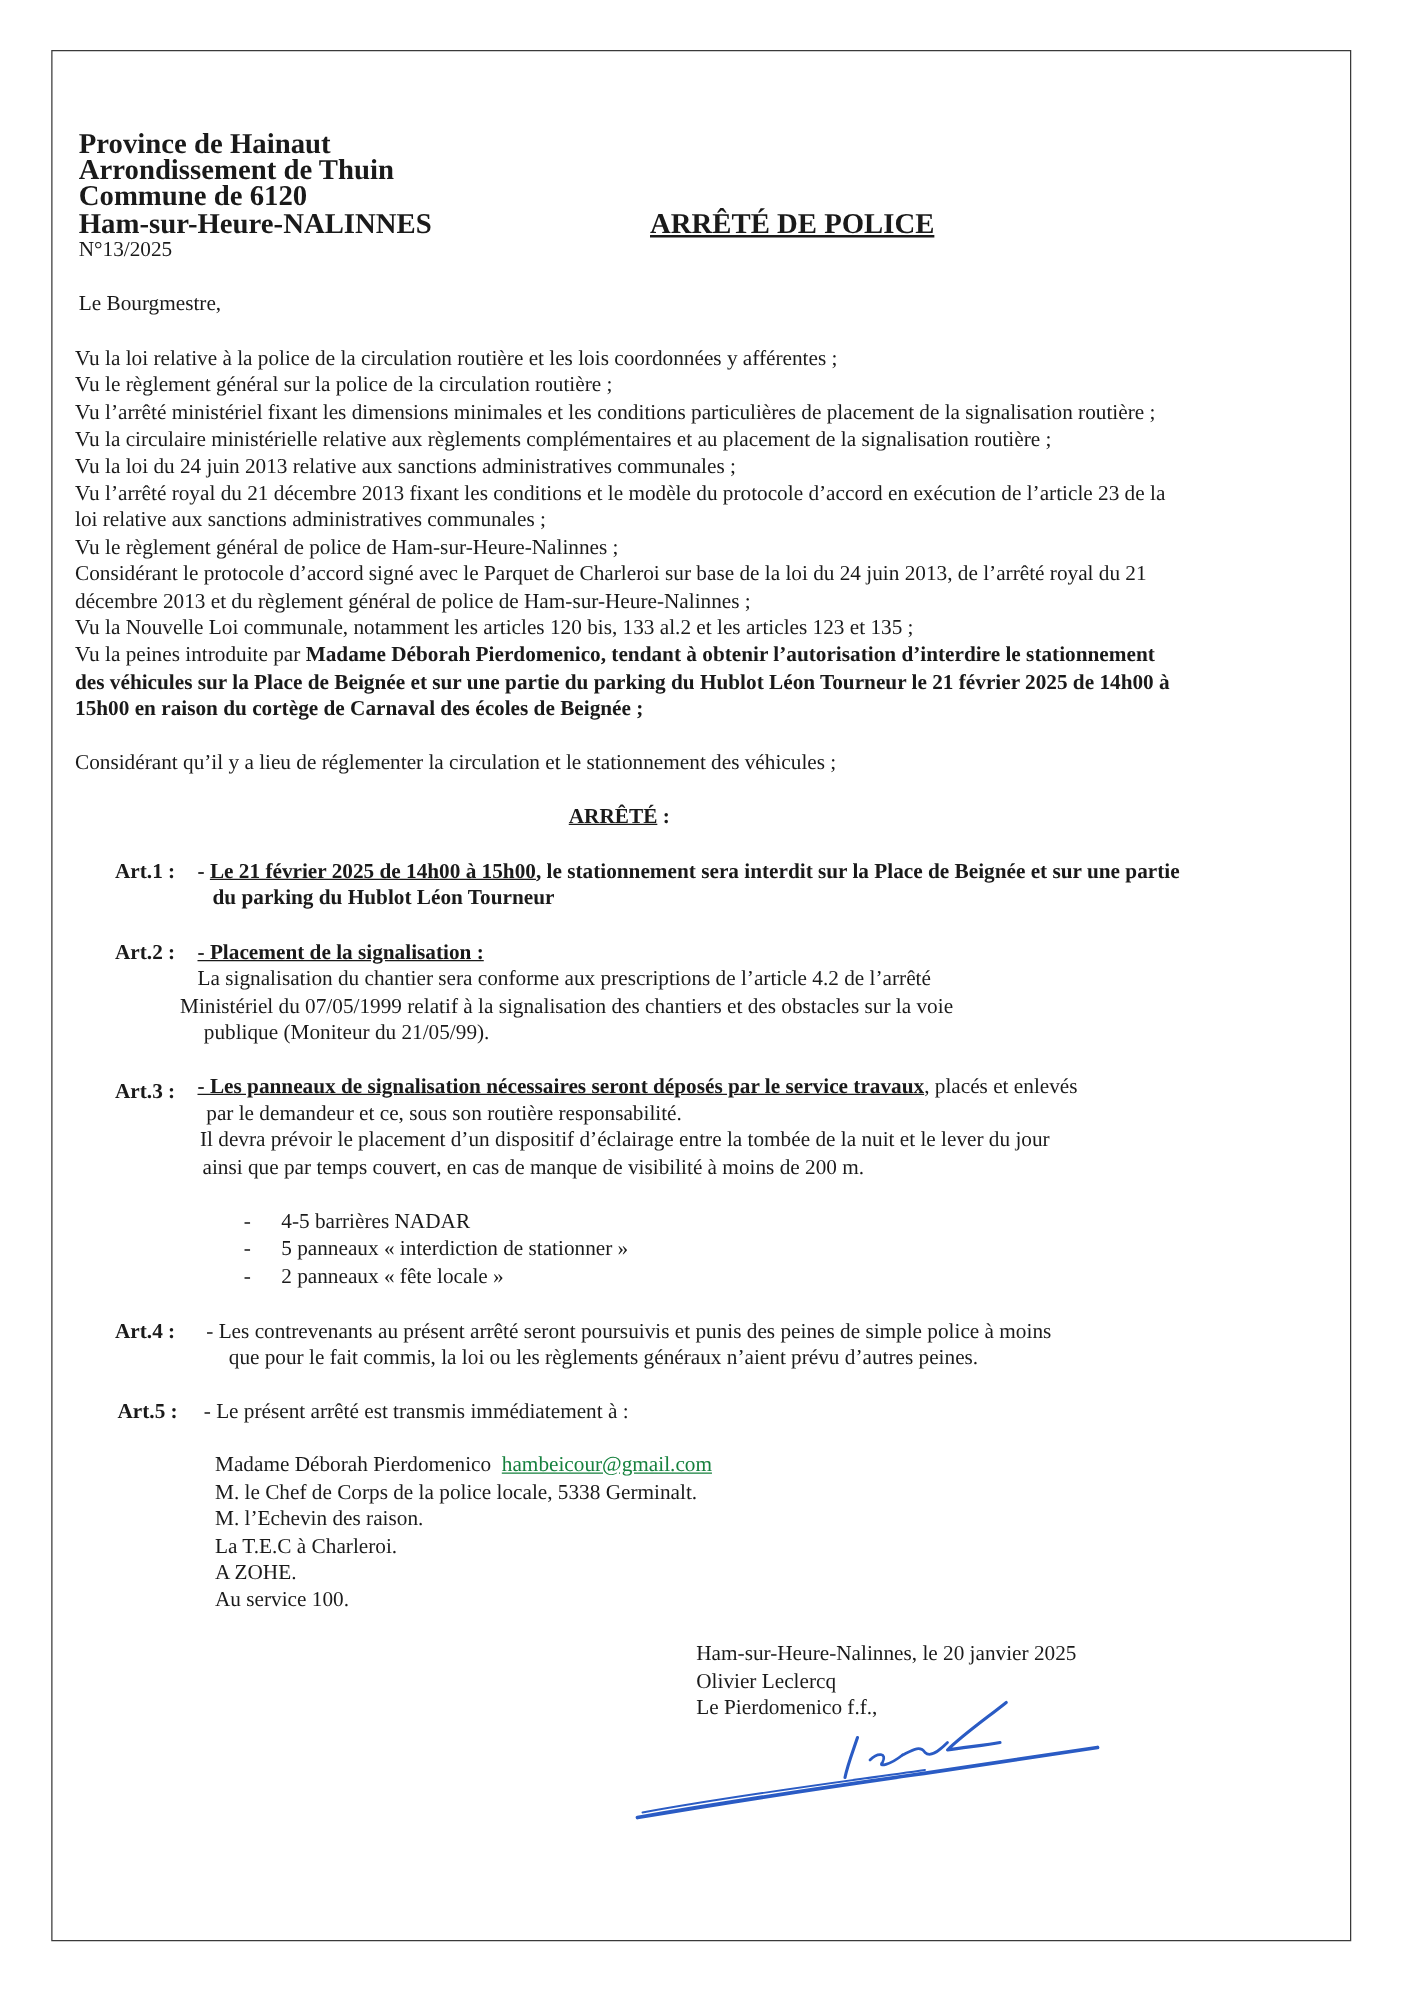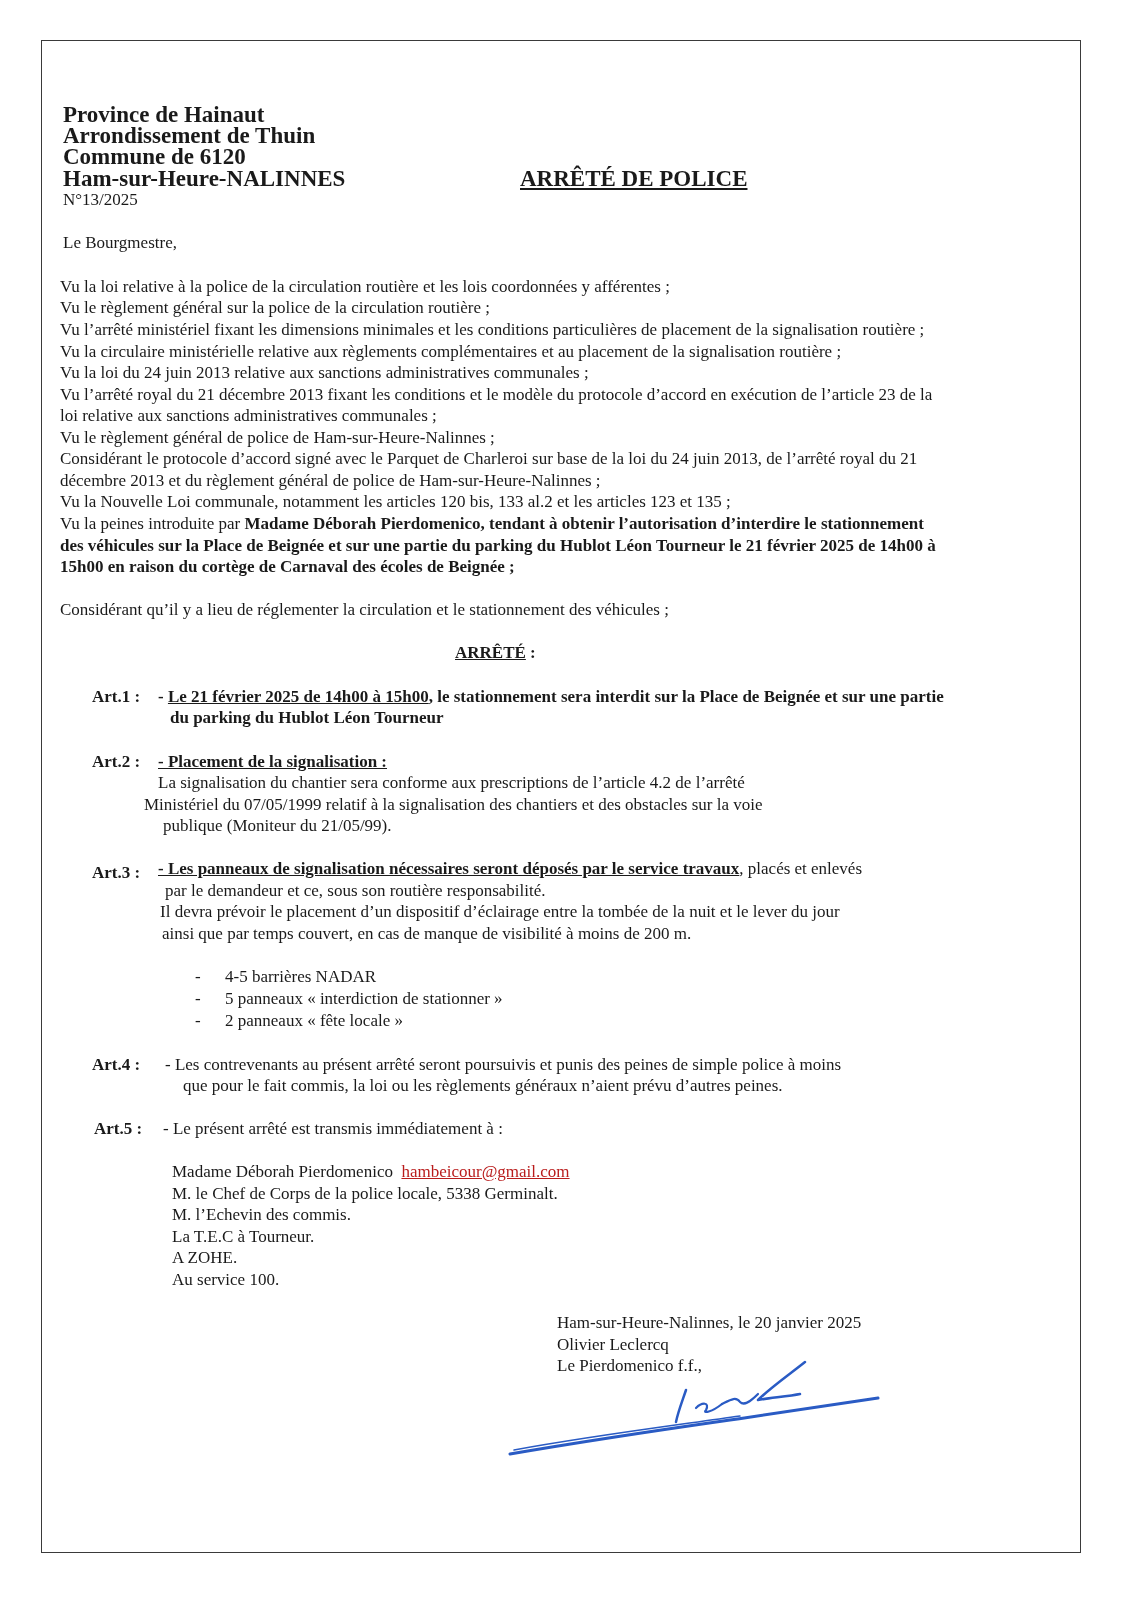--- a/index.html
+++ b/index.html
@@ -5,21 +5,21 @@
   html, body { margin:0; padding:0; background:#ffffff; }
   body { width:1130px; height:1600px; position:relative; overflow:hidden;
          font-family:"Liberation Serif", serif; color:#1a1a1a; }
   .frame { position:absolute; left:41px; top:40px; width:1040px; height:1513px;
            border:1.5px solid #3a3a3a; box-sizing:border-box; }
   .ln { position:absolute; white-space:nowrap; font-size:17px; line-height:21px; }
   .b { font-weight:bold; }
   .u { text-decoration:underline; }
   .hdr { font-size:23px; font-weight:bold; }
   .sig { position:absolute; left:500px; top:1350px; }
-  a.email { color:#b91c1c; }
+  a.email { color:#15803d; }
 </style>
 </head>
 <body>
 
 <div class="frame"></div>
 
 <div class="ln hdr" style="left:63px;top:104px">Province de Hainaut</div>
 <div class="ln hdr" style="left:63px;top:125px">Arrondissement de Thuin</div>
 <div class="ln hdr" style="left:63px;top:146px">Commune de 6120</div>
 <div class="ln hdr" style="left:63px;top:168px">Ham-sur-Heure-NALINNES</div>
@@ -73,22 +73,22 @@
 
 <div class="ln b" style="left:92px;top:1054px">Art.4 :</div>
 <div class="ln" style="left:165px;top:1054px">- Les contrevenants au présent arrêté seront poursuivis et punis des peines de simple police à moins</div>
 <div class="ln" style="left:183px;top:1075px">que pour le fait commis, la loi ou les règlements généraux n’aient prévu d’autres peines.</div>
 
 <div class="ln b" style="left:94px;top:1118px">Art.5 :</div>
 <div class="ln" style="left:163px;top:1118px">- Le présent arrêté est transmis immédiatement à :</div>
 
 <div class="ln" style="left:172px;top:1161px"><span>Madame Déborah Pierdomenico</span>&nbsp;&nbsp;<a class="email" href="#">hambeicour@gmail.com</a></div>
 <div class="ln" style="left:172px;top:1183px">M. le Chef de Corps de la police locale, 5338 Germinalt.</div>
-<div class="ln" style="left:172px;top:1204px">M. l’Echevin des commis.</div>
-<div class="ln" style="left:172px;top:1226px">La T.E.C à Tourneur.</div>
+<div class="ln" style="left:172px;top:1204px">M. l’Echevin des raison.</div>
+<div class="ln" style="left:172px;top:1226px">La T.E.C à Charleroi.</div>
 <div class="ln" style="left:172px;top:1247px">A ZOHE.</div>
 <div class="ln" style="left:172px;top:1269px">Au service 100.</div>
 
 <div class="ln" style="left:557px;top:1312px">Ham-sur-Heure-Nalinnes, le 20 janvier 2025</div>
 <div class="ln" style="left:557px;top:1334px">Olivier Leclercq</div>
 <div class="ln" style="left:557px;top:1355px">Le Pierdomenico f.f.,</div>
 
 <svg class="sig" width="400" height="120">
   <g fill="none" stroke="#2a5bc4" stroke-linecap="round" stroke-linejoin="round">
     <path d="M10 104 C 80 92, 160 80, 230 70 C 280 63, 330 55, 378 48" stroke-width="3"></path>

